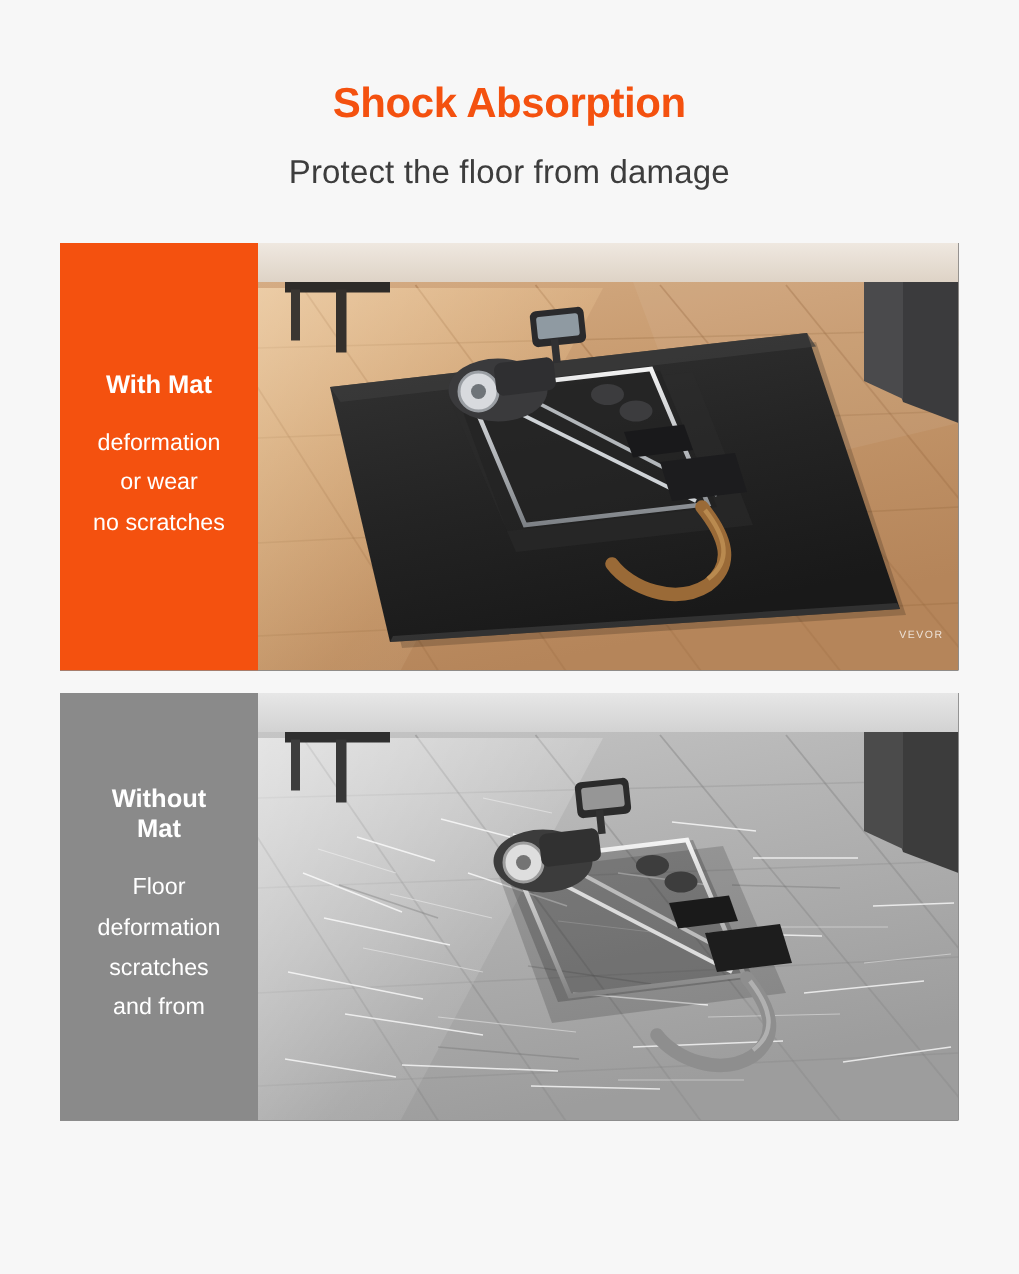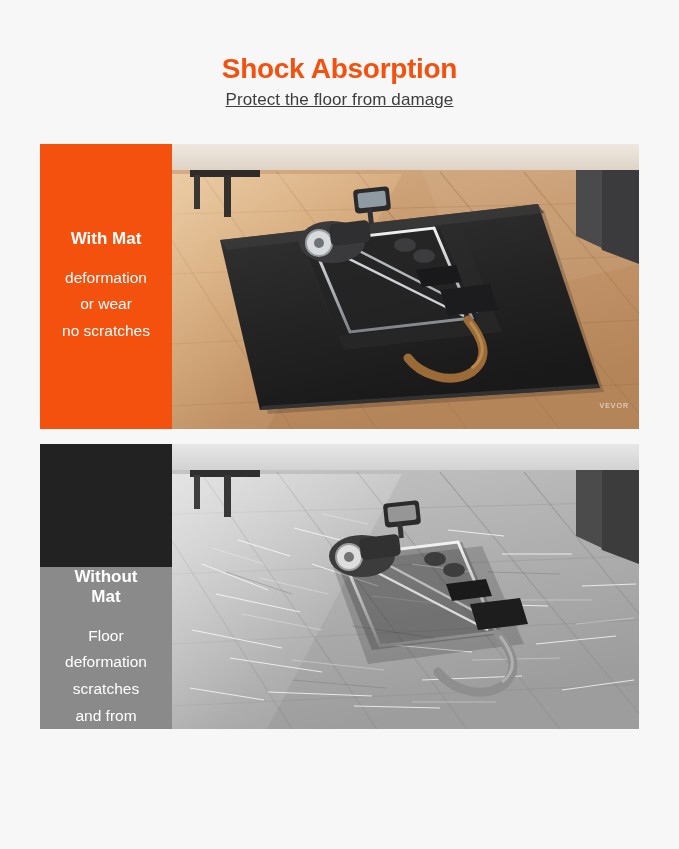--- a/index.html
+++ b/index.html
@@ -28,42 +28,41 @@
   .headline {
     color: #f4510f;
     font-size: 28px;
     font-weight: bold;
     line-height: 1.22;
     letter-spacing: -0.3px;
     margin: 0;
   }
   .headline .l2 { display: block; }
   .subhead {
-    margin-top: 4px;
+    margin-top: 16px;
     color: #3d3d3d;
-    font-size: 17px;
+    font-size: 22px;
     font-weight: 400;
     letter-spacing: 0.1px;
-    text-decoration: underline;
   }
 
   
   .panels {
     margin-top: 34px;
     padding: 0 40px;
   }
   .panel {
     position: relative;
     width: 599px;
     height: 285px;
     display: flex;
     overflow: hidden;
     background: #222;
   }
-  .panel + .panel { margin-top: 15px; align-items: flex-end; }
+  .panel + .panel { margin-top: 15px; }
 
   .caption {
     width: 132px;
     flex: 0 0 132px;
     display: flex;
     flex-direction: column;
     align-items: center;
     justify-content: center;
     color: #ffffff;
     text-align: center;

